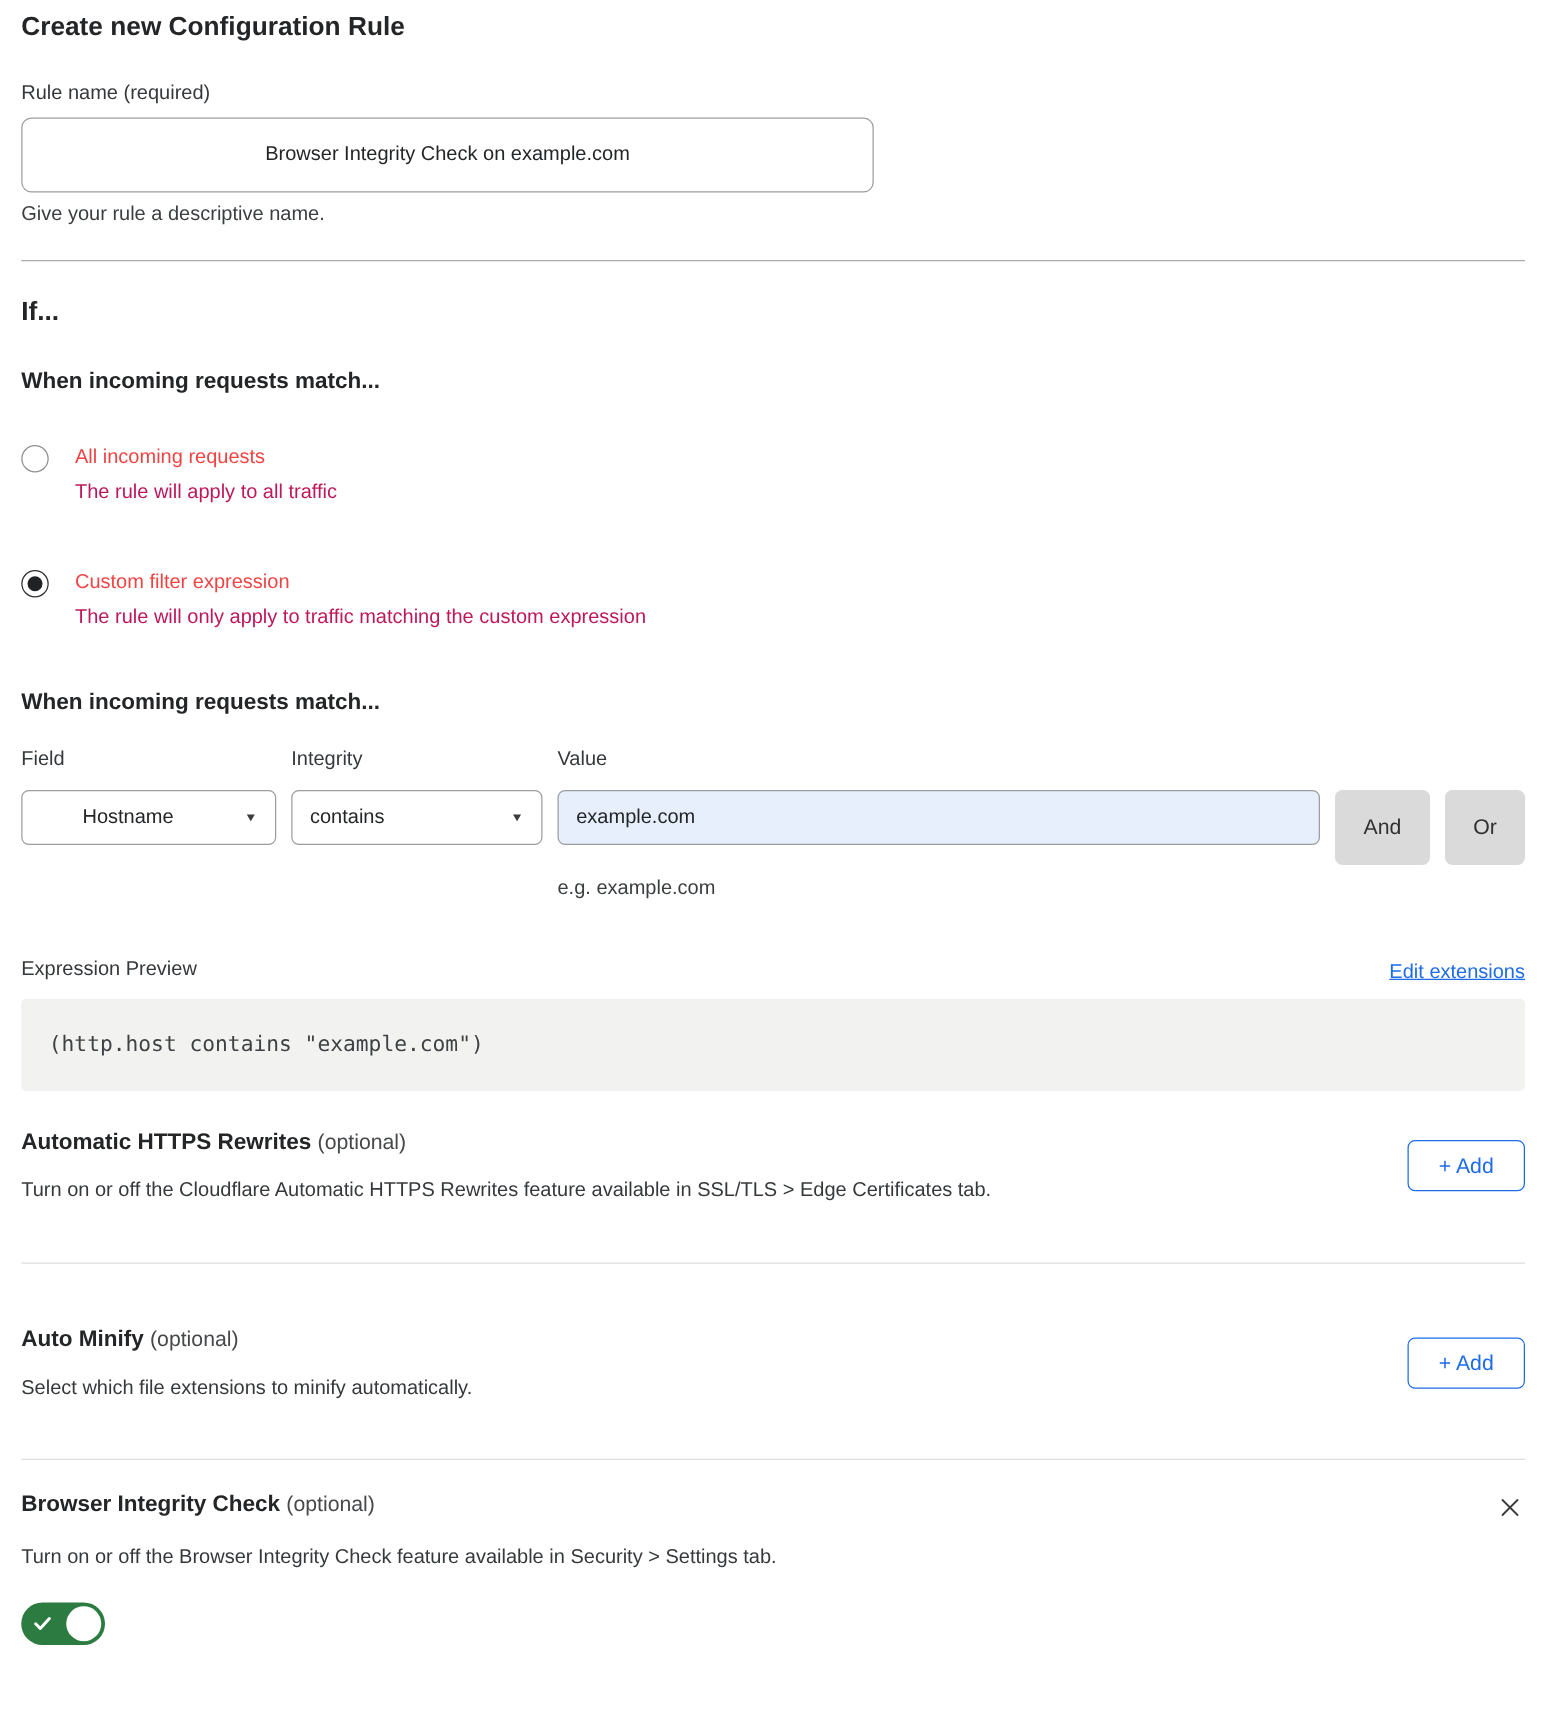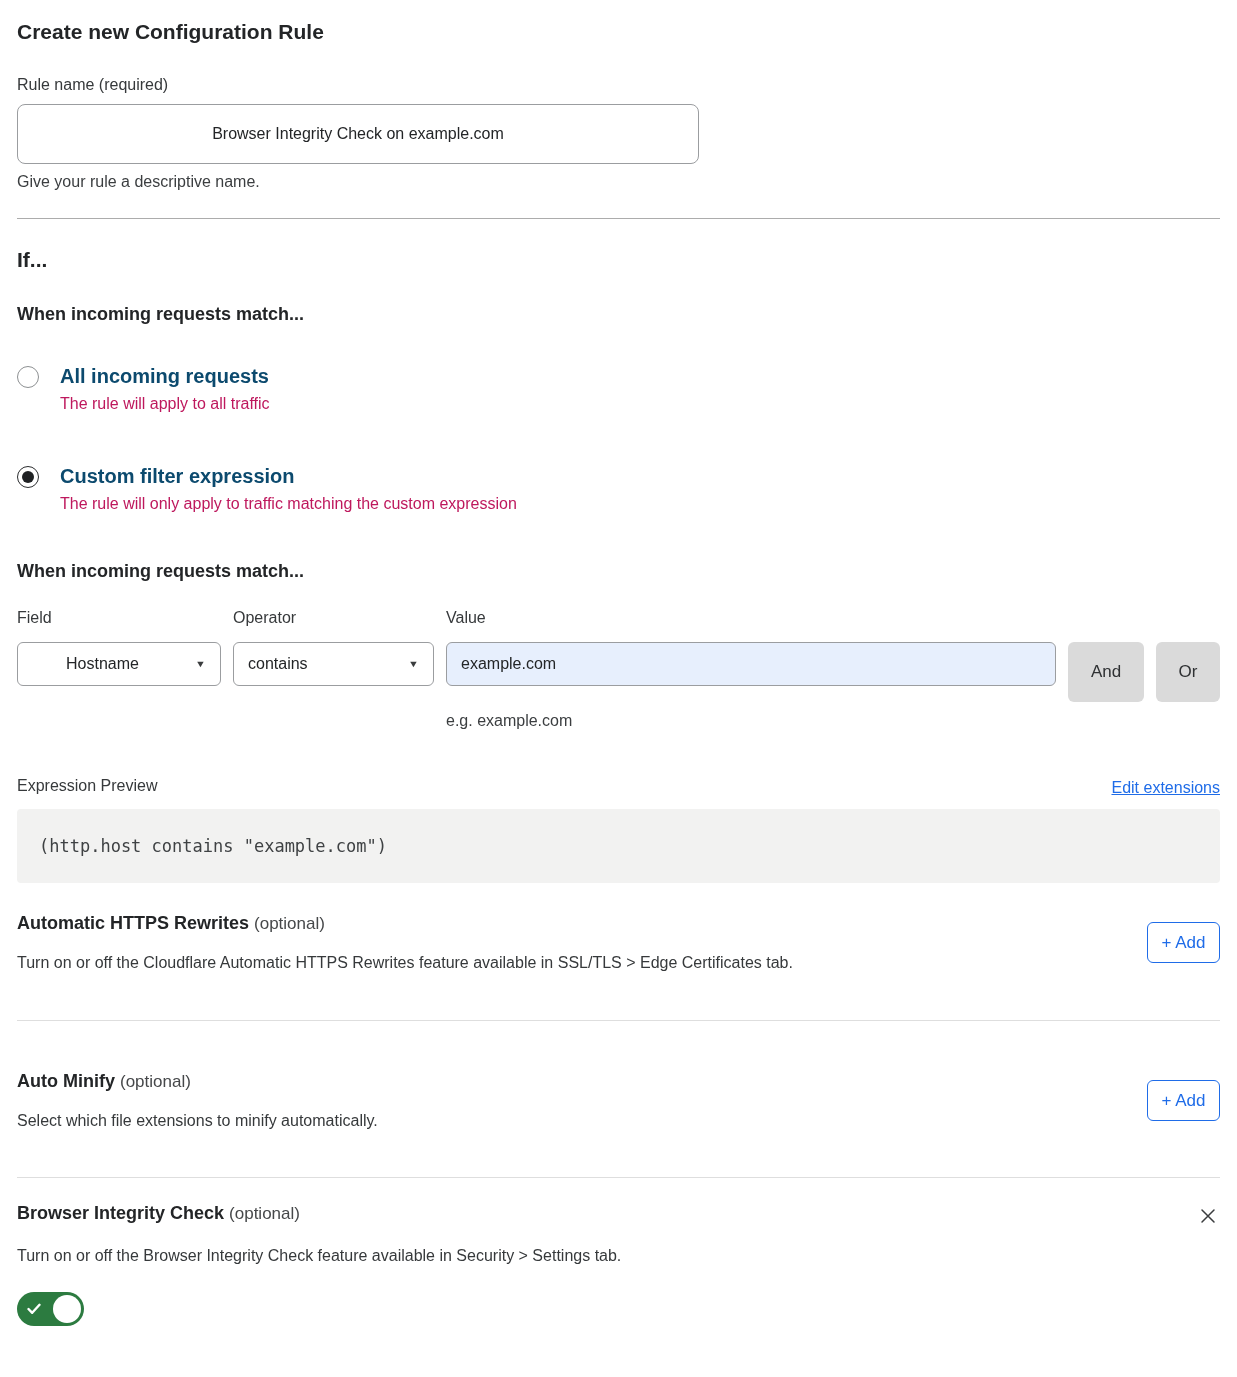--- a/index.html
+++ b/index.html
@@ -4,21 +4,21 @@
 <style>
   * { box-sizing: border-box; margin: 0; padding: 0; }
   html, body { background: #fff; }
   body {
     width: 1237px; height: 1377px; overflow: hidden;
     font-family: "Liberation Sans", sans-serif;
     color: #36393b;
   }
   .container { padding: 0 17px; }
 
-  .page-title { font-size: 21px; line-height: 27px; font-weight: 700; color: #232527; margin-top: 18px; }
+  .page-title { font-size: 21px; line-height: 27px; font-weight: 700; color: #232527; margin-top: 8px; }
 
   .field-label { font-size: 16px; line-height: 22px; margin-top: 29px; }
   .rule-input {
     display: block; margin-top: 8px; width: 682px; height: 60px;
     border: 1px solid #9b9da0; border-radius: 8px; padding: 0 14px;
     font-family: "Liberation Sans", sans-serif; font-size: 16px; color: #232527; background: #fff; text-align: center;
   }
   .help-text { font-size: 16px; line-height: 22px; margin-top: 7px; color: #3b3e40; }
 
   .divider { border: none; border-top: 1px solid #acacac; margin-top: 25px; }
@@ -31,21 +31,21 @@
   .radio-row.first { margin-top: 39px; }
   .radio-row.second { margin-top: 50px; }
   .radio {
     width: 22px; height: 22px; border-radius: 50%; flex: none;
     border: 1.5px solid #8d9092; background: #fff; position: relative; margin-top: 1px; cursor: pointer;
   }
   .radio.checked { border-color: #2b2d2f; }
   .radio.checked::after {
     content: ""; position: absolute; inset: 4px; border-radius: 50%; background: #1f2123;
   }
-  .radio-label { font-size: 20px; line-height: 22px; font-weight: 700; color: #0c4a6e; }
+  .radio-label { font-size: 16px; line-height: 22px; font-weight: 400; color: #ef4444; }
   .radio-desc { font-size: 16px; line-height: 22px; margin-top: 6px; color: #be185d; }
 
   .builder-labels { display: flex; margin-top: 24px; font-size: 16px; line-height: 22px; color: #36393b; }
   .col-field { width: 216px; }
   .col-op { width: 213px; }
 
   .builder-row { display: flex; margin-top: 13px; gap: 12px; align-items: stretch; }
   .select {
     height: 44px; border: 1px solid #9b9da0; border-radius: 6px; background: #fff;
     display: flex; align-items: center; justify-content: space-between;
@@ -79,21 +79,21 @@
   .h-then { font-size: 18px; line-height: 23px; font-weight: 700; color: #232527; margin-top: 27px; }
 
   .setting-row { display: flex; justify-content: space-between; align-items: flex-start; }
   .setting-row.s1 { margin-top: 29px; }
   .setting-row.s2 { margin-top: 49px; }
   .setting-row.s3 { margin-top: 24px; }
   .setting-title { font-size: 18px; line-height: 23px; font-weight: 700; color: #232527; }
   .optional { font-weight: 400; font-size: 17px; color: #46484a; margin-left: 5px; }
   .setting-desc { font-size: 16px; line-height: 22px; margin-top: 17px; color: #36393b; }
   .btn-add {
-    width: 73px; height: 41px; margin-top: 10px; background: #fff;
+    width: 94px; height: 41px; margin-top: 10px; background: #fff;
     border: 1px solid #1f6ce8; border-radius: 6px;
     font-family: "Liberation Sans", sans-serif; font-size: 17px; color: #1f6ce8; cursor: pointer; flex: none;
   }
   .hr-after-desc { margin-top: 46px; }
   .hr-after-desc2 { margin-top: 45px; }
 
   .close-btn { background: none; border: none; padding: 2px; margin-top: 2px; cursor: pointer; line-height: 0; flex: none; }
 
   .toggle {
     position: relative; width: 67px; height: 34px; margin-top: 25px;
@@ -134,21 +134,21 @@
     <div>
       <div class="radio-label">Custom filter expression</div>
       <div class="radio-desc">The rule will only apply to traffic matching the custom expression</div>
     </div>
   </div>
 
   <h3 class="h-match" style="margin-top:45px;">When incoming requests match...</h3>
 
   <div class="builder-labels">
     <div class="col-field">Field</div>
-    <div class="col-op">Operator</div>
+    <div class="col-op">Integrity</div>
     <div>Value</div>
   </div>
 
   <div class="builder-row">
     <div class="select field-select">
       <span>Hostname</span>
       <span class="chevron">▼</span>
     </div>
     <div class="select operator-select">
       <span>contains</span>

